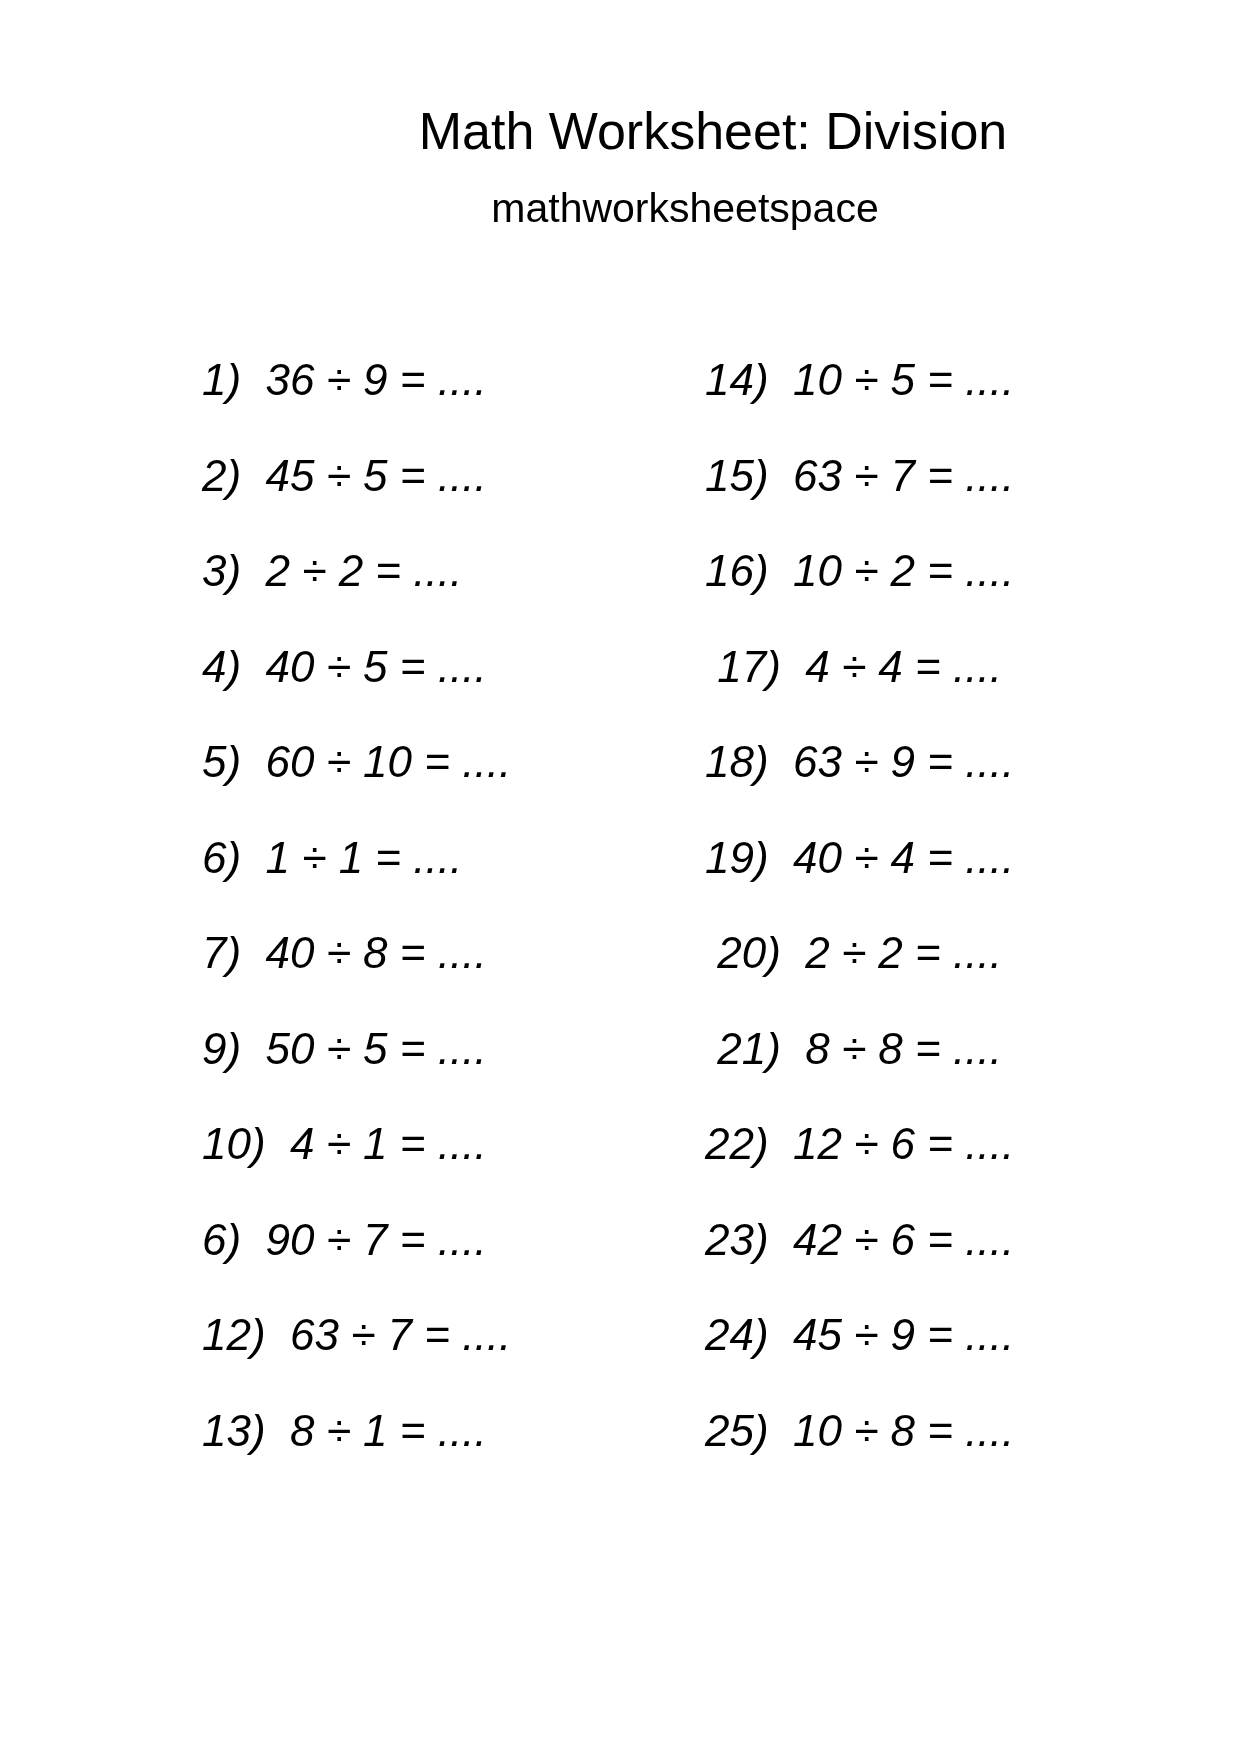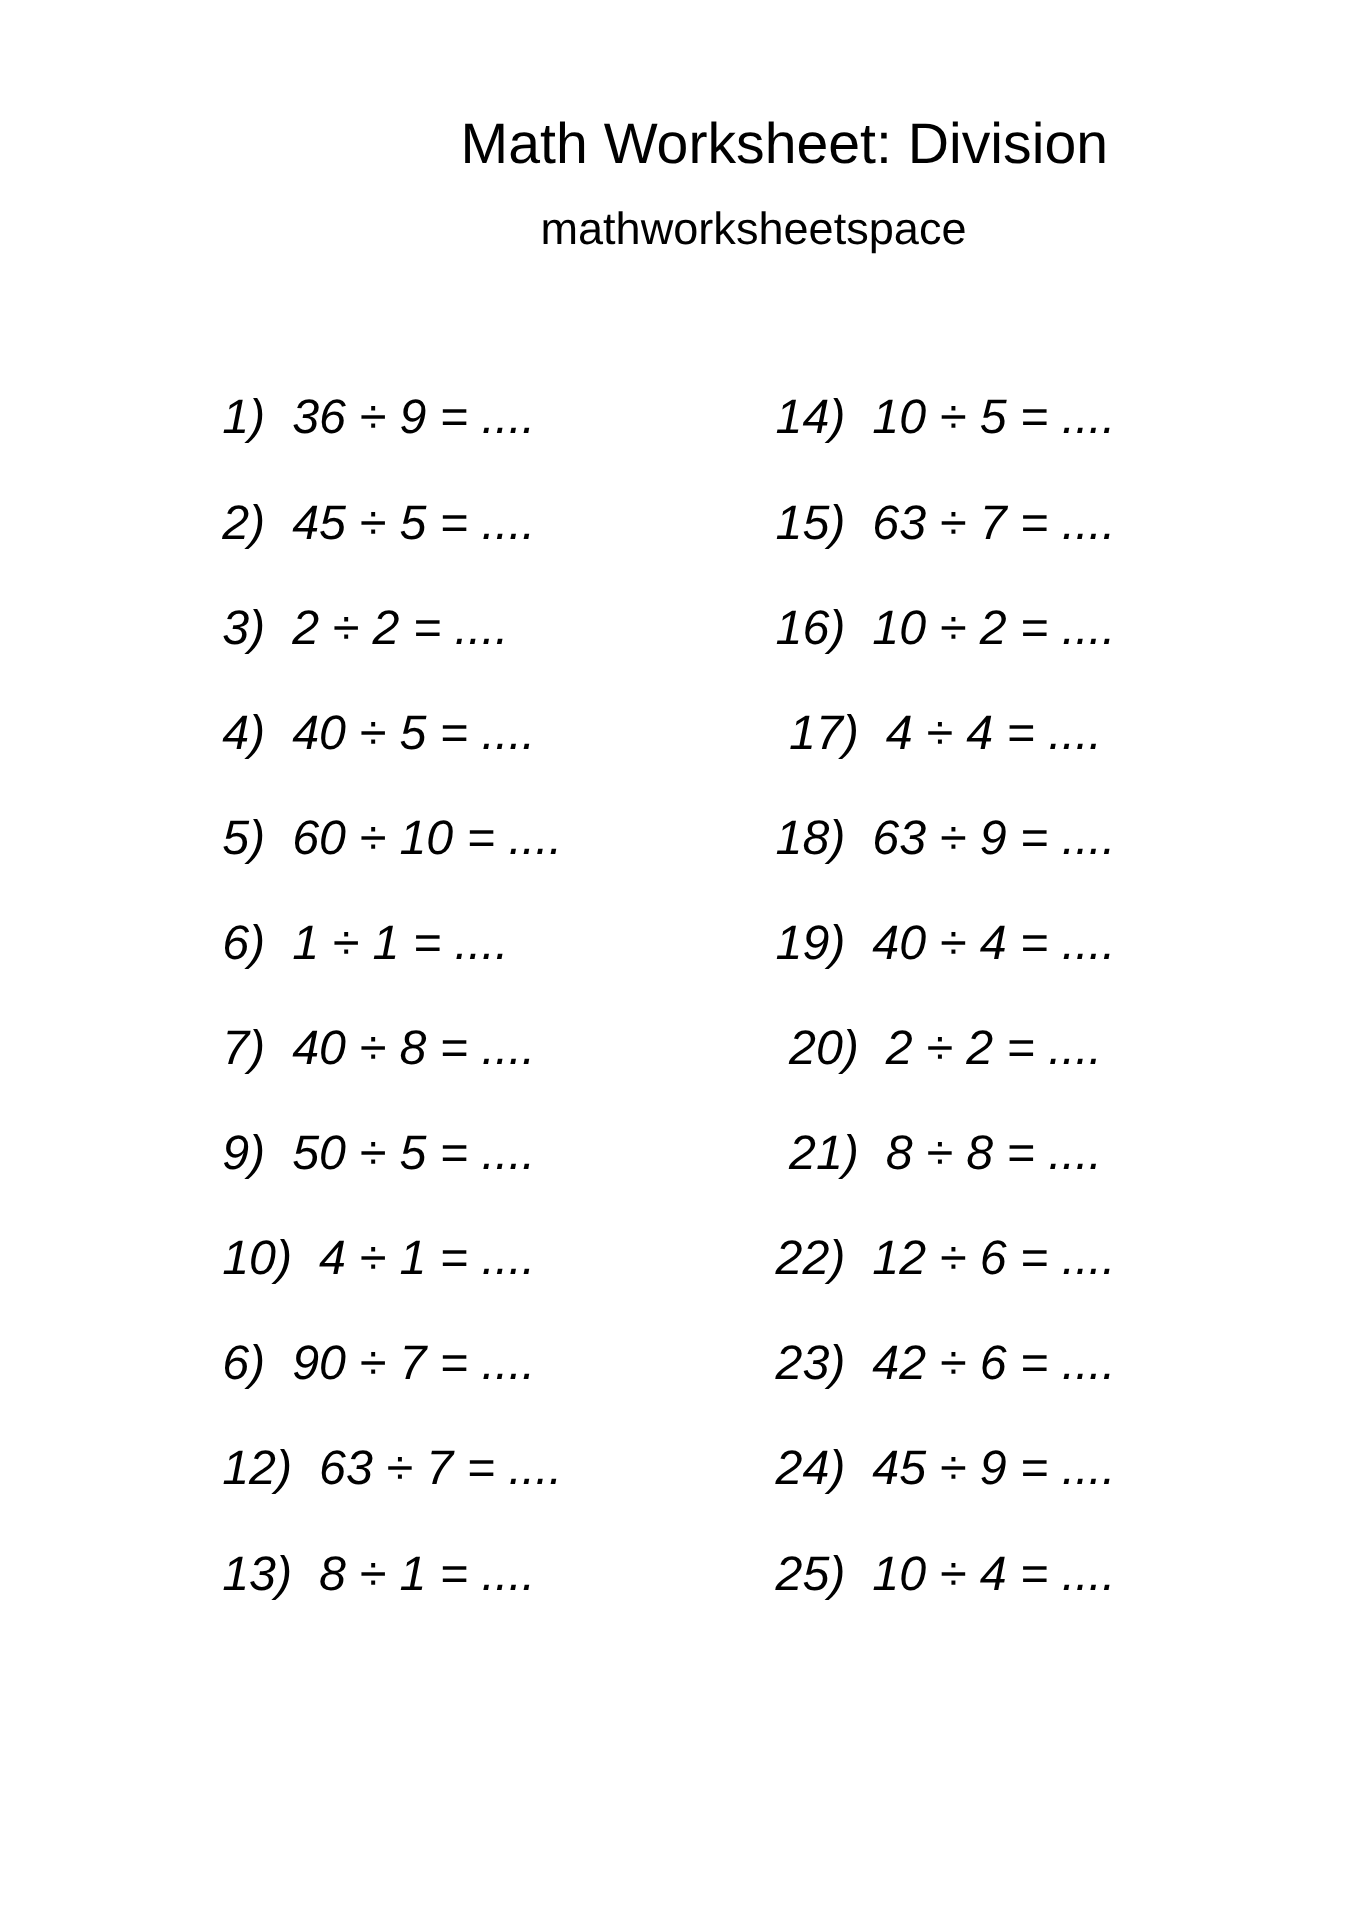--- a/index.html
+++ b/index.html
@@ -42,14 +42,14 @@
   <div class="problem"><span class="num">15)</span>  <span class="expr">63 ÷ 7 = ....</span></div>
   <div class="problem"><span class="num">16)</span>  <span class="expr">10 ÷ 2 = ....</span></div>
   <div class="problem"><span class="num">17)</span>  <span class="expr">4 ÷ 4 = ....</span></div>
   <div class="problem"><span class="num">18)</span>  <span class="expr">63 ÷ 9 = ....</span></div>
   <div class="problem"><span class="num">19)</span>  <span class="expr">40 ÷ 4 = ....</span></div>
   <div class="problem"><span class="num">20)</span>  <span class="expr">2 ÷ 2 = ....</span></div>
   <div class="problem"><span class="num">21)</span>  <span class="expr">8 ÷ 8 = ....</span></div>
   <div class="problem"><span class="num">22)</span>  <span class="expr">12 ÷ 6 = ....</span></div>
   <div class="problem"><span class="num">23)</span>  <span class="expr">42 ÷ 6 = ....</span></div>
   <div class="problem"><span class="num">24)</span>  <span class="expr">45 ÷ 9 = ....</span></div>
-  <div class="problem"><span class="num">25)</span>  <span class="expr">10 ÷ 4 = ....</span></div>
+  <div class="problem"><span class="num">25)</span>  <span class="expr">10 ÷ 8 = ....</span></div>
 </div>
 
 </body></html>

